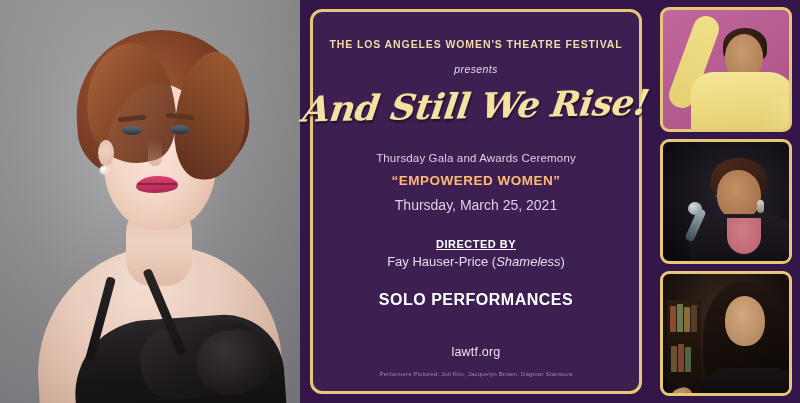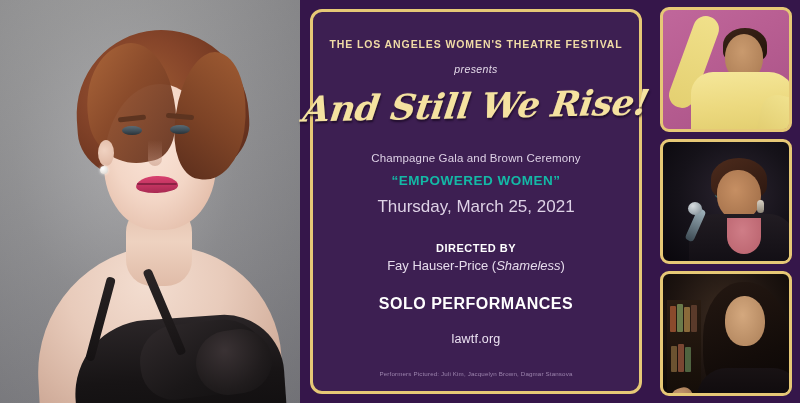--- a/index.html
+++ b/index.html
@@ -132,40 +132,40 @@
     font-style:italic;font-weight:bold;
     font-size:35px;letter-spacing:-.5px;
     transform:skewX(-9deg) rotate(-1.2deg);
     text-shadow:1px 2px 2px rgba(20,6,30,.75), 0 0 1px rgba(255,240,190,.5);
     white-space:nowrap;
   }
   .gala{
     color:#ded2e6;font-size:11.5px;margin-top:26px;letter-spacing:.15px;
   }
   .empowered{
-    color:#14b8a6;font-size:13.5px;font-weight:bold;letter-spacing:.5px;margin-top:9px;
+    color:#fdba74;font-size:13.5px;font-weight:bold;letter-spacing:.5px;margin-top:9px;
   }
   .thursday{
-    color:#ded2e6;font-size:17px;margin-top:9px;
+    color:#ded2e6;font-size:14px;margin-top:9px;
   }
   .directed-by{
-    color:#ffffff;font-size:11px;font-weight:bold;letter-spacing:.5px;margin-top:25px;
+    color:#ffffff;font-size:11px;font-weight:bold;letter-spacing:.5px;margin-top:25px;text-decoration:underline;
   }
   .director{
     color:#e6dcec;font-size:13px;margin-top:4px;
   }
   .director .show{font-style:italic;}
   .solo-head{
     color:#ffffff;font-size:16px;font-weight:bold;letter-spacing:.5px;margin-top:22px;
   }
   .solo-dates{
     color:#e2d7e9;font-size:11.5px;margin-top:4px;
   }
   .website{
-    color:#ece2f2;font-size:12.5px;margin-top:19px;letter-spacing:.2px;text-align:center;
+    color:#ece2f2;font-size:12.5px;margin-top:36px;letter-spacing:.2px;text-align:center;
   }
   .credits{
     color:#9c84ad;font-size:6.2px;letter-spacing:.15px;
     position:absolute;bottom:14px;left:0;right:0;text-align:center;
   }
 
   
   .photocol{
     position:relative;width:148px;height:403px;flex:0 0 148px;
     background:#35164a;
@@ -263,21 +263,21 @@
   <div class="panel">
     <div class="panel-inner">
 
       <div class="fest-name">THE LOS ANGELES WOMEN'S THEATRE FESTIVAL</div>
 
       <div class="presents">presents</div>
 
 
       <div class="title-script">And Still We Rise!</div>
 
-      <div class="gala">Champagne Gala and Brown Ceremony</div>
+      <div class="gala">Thursday Gala and Awards Ceremony</div>
 
       <div class="empowered">“EMPOWERED WOMEN”</div>
 
       <div class="thursday">Thursday, March 25, 2021</div>
 
       <div class="directed-by">DIRECTED BY</div>
 
       <div class="director">
         <span>Fay Hauser-Price (</span><span class="show">Shameless</span><span>)</span>
       </div>

